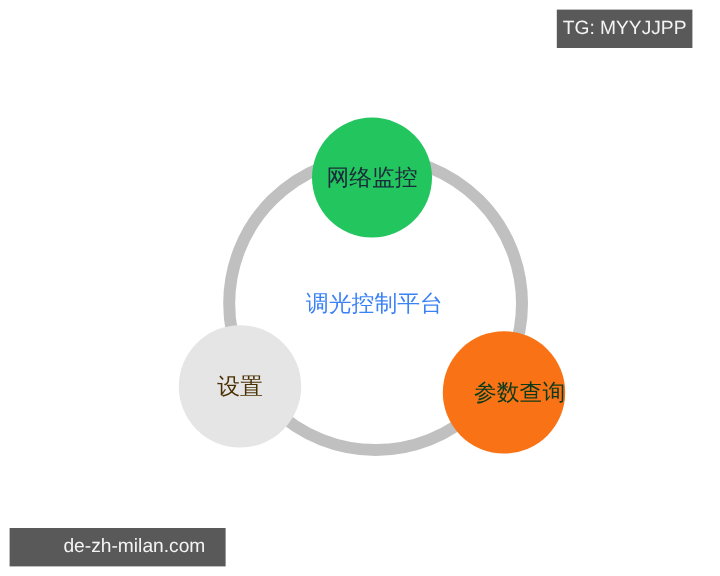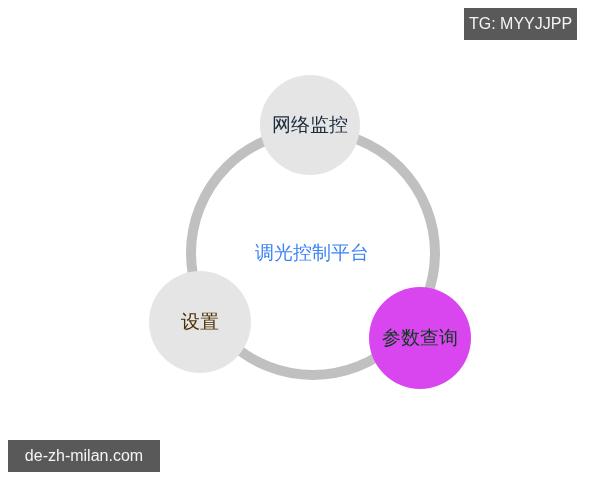--- a/index.html
+++ b/index.html
@@ -1,38 +1,38 @@
 <!DOCTYPE html>
 <html><head>
 <meta charset="utf-8">
 <style>
   html, body { margin: 0; padding: 0; }
   body { width: 600px; height: 480px; background: #ffffff; position: relative; overflow: hidden; font-family: "DejaVu Sans", sans-serif; }
   .tag { position: absolute; background: #595959; color: #f4f4f4; font-family: "Liberation Sans", sans-serif; font-size: 16px; display: flex; align-items: center; justify-content: center; }
   .tag-top { left: 464px; top: 8px; width: 113px; height: 32px; }
-  .tag-bottom { left: 8px; top: 440px; width: 152px; height: 32px; }
+  .tag-bottom { left: 8px; top: 440px; width: 152px; height: 32px; padding-left: 28px; }
   svg.ring { position: absolute; left: 0; top: 0; }
   .node { position: absolute; border-radius: 50%; display: flex; align-items: center; justify-content: center; font-size: 19px; color: #222; }
   .center-label { position: absolute; left: 230px; top: 240px; width: 164px; text-align: center; font-size: 19px; color: #3b82f6; }
 </style>
 </head>
 <body>
 
 <svg class="ring" width="600" height="480">
   <circle cx="313" cy="253" r="122" fill="none" stroke="#c0c0c0" stroke-width="10"></circle>
 </svg>
 
 <div class="center-label">调光控制平台</div>
 
-<div class="node" style="left:260px; top:75px; width:100px; height:100px; background:#e5e5e5; color:#1a2a3a;">
+<div class="node" style="left:260px; top:98px; width:100px; height:100px; background:#22c55e; color:#1a2a3a;">
   <span>网络监控</span>
 </div>
 
 <div class="node" style="left:149px; top:271px; width:102px; height:102px; background:#e5e5e5; color:#4a3000;">
   <span>设置</span>
 </div>
 
-<div class="node" style="left:369px; top:287px; width:102px; height:102px; background:#d946ef; color:#0a3a1a;">
+<div class="node" style="left:369px; top:276px; width:102px; height:102px; background:#f97316; color:#0a3a1a;justify-content:flex-end;">
   <span>参数查询</span>
 </div>
 
 <div class="tag tag-top">TG: MYYJJPP</div>
 <div class="tag tag-bottom">de-zh-milan.com</div>
 
 </body></html>

